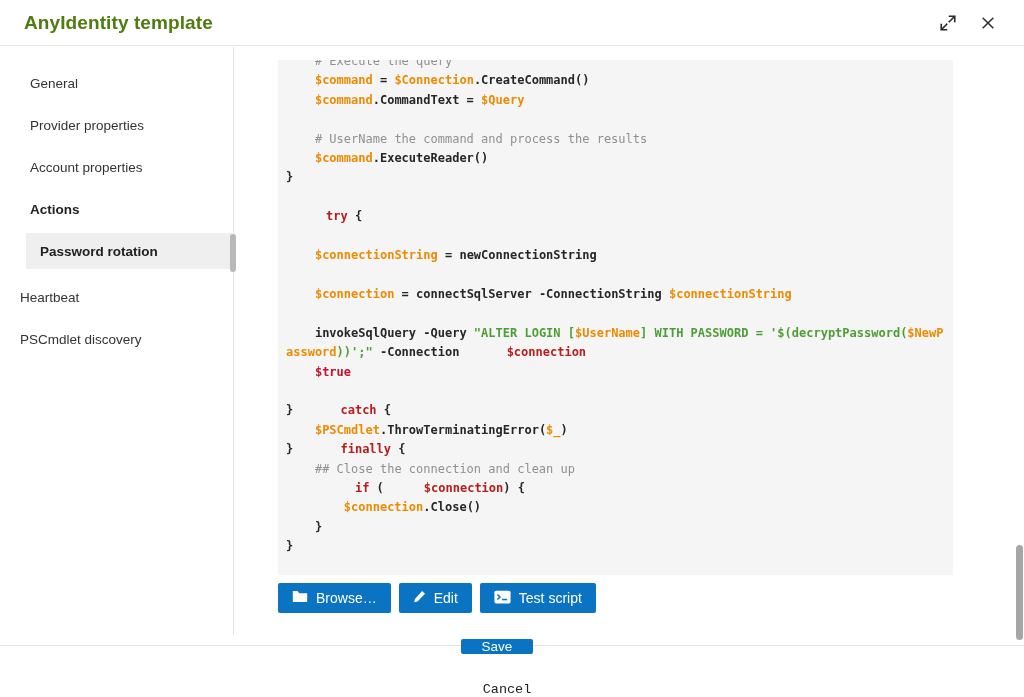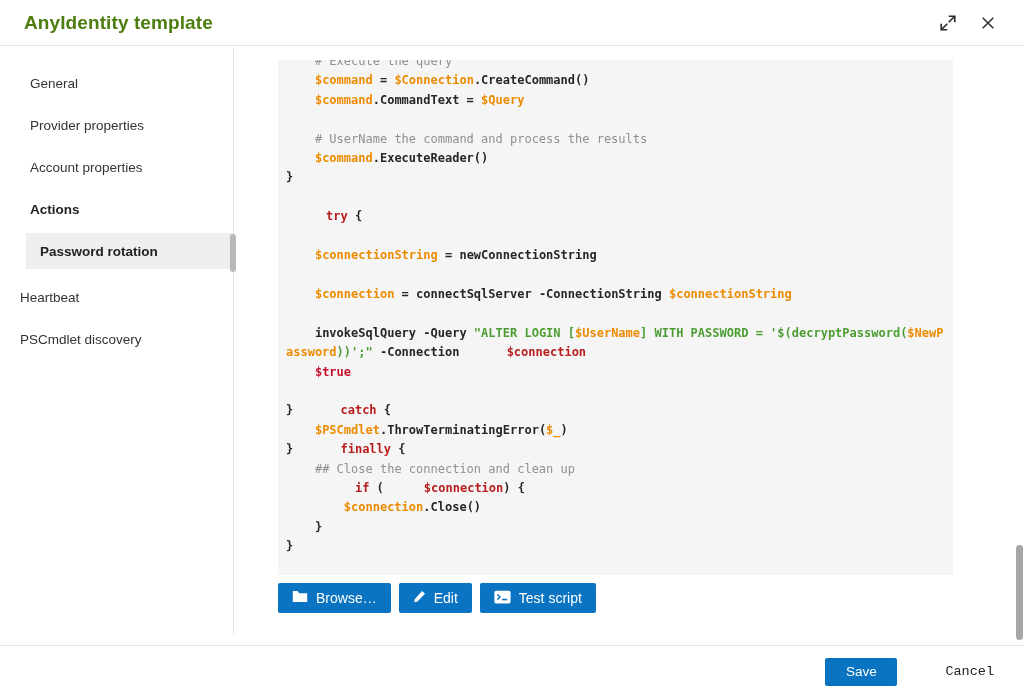--- a/index.html
+++ b/index.html
@@ -49,21 +49,21 @@
     font-size:14px; font-family:inherit; display:flex; align-items:center; gap:8px;
     padding:0 14px; cursor:pointer; }
 
   
   .right-scroll-thumb { position:absolute; right:1px; top:545px; width:7px;
     height:95px; background:#a6a6a6; border-radius:4px; }
 
   
   .modal-footer { position:absolute; left:0; right:0; bottom:0; height:52px;
     border-top:1px solid #e4e4e4; background:#fff; display:flex; align-items:center;
-    justify-content:flex-end; gap:28px; padding-right:30px; }
+    justify-content:flex-end; gap:28px; padding-right:30px;flex-direction:column; }
   .save-btn { width:72px; height:28px; background:#0a74c2; color:#fff; border:none;
     border-radius:2px; font-size:13.5px; font-family:inherit; cursor:pointer; }
   .cancel-btn { background:none; border:none; font-size:13.5px; color:#222;
     font-family:Liberation Mono, monospace; cursor:pointer;margin-left:20px; }
 </style>
 </head>
 <body>
 
 <div class="modal">
 

